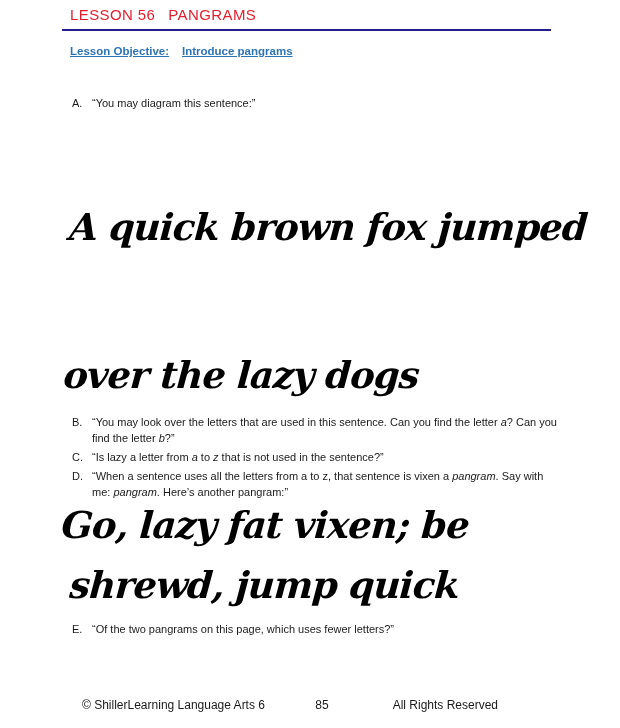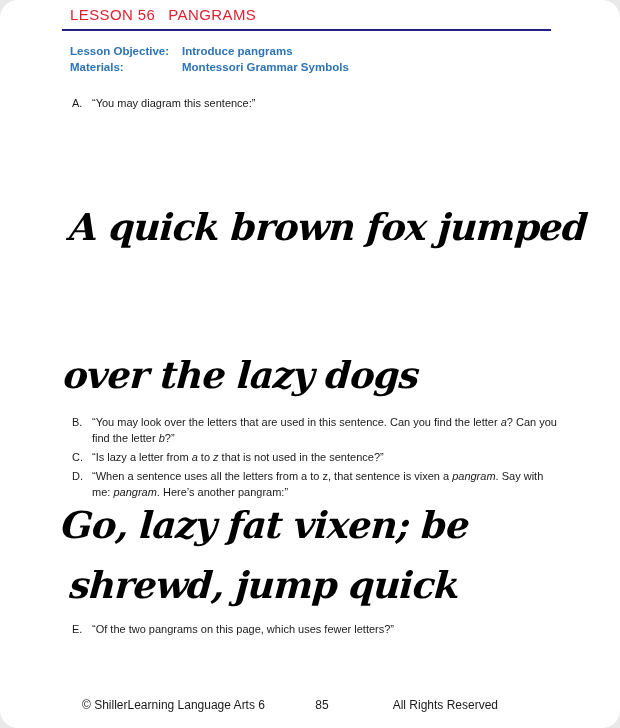--- a/index.html
+++ b/index.html
@@ -5,21 +5,20 @@
   * { margin: 0; padding: 0; box-sizing: border-box; }
   html, body { background: #e9e9e9; }
   .page {
     position: relative;
     width: 620px;
     height: 728px;
     background: #ffffff;
     font-family: "Liberation Sans", sans-serif;
     color: #1a1a1a;
     overflow: hidden;
-    border-radius: 18px;
   }
   
   .title {
     position: absolute;
     left: 70px; top: 6px;
     font-size: 15px;
     font-weight: 400;
     letter-spacing: 0.4px;
     color: var(--title-red, #E31E2E);
     white-space: nowrap;
@@ -33,21 +32,21 @@
   }
   
   .meta {
     position: absolute;
     left: 70px; top: 43px;
     font-size: 11.5px;
     line-height: 16px;
     font-weight: 700;
     color: var(--accent-blue, #2E74B5);
   }
-  .meta-row { display: flex; }
+  .meta-row { display: flex; text-decoration: underline; }
   .meta-label { width: 112px; flex: 0 0 112px; }
   
   .li {
     display: flex;
     font-size: 11px;
     line-height: 16px;
     color: #1a1a1a;
   }
   .li-letter { width: 20px; flex: 0 0 20px; }
   .li-text { width: 470px; }
@@ -96,24 +95,20 @@
     <span>LESSON 56</span><span class="title-gap"></span><span>PANGRAMS</span>
   </div>
 
   <div class="rule"></div>
 
   <div class="meta">
     <div class="meta-row">
       <span class="meta-label">Lesson Objective:</span>
       <span class="meta-value">Introduce pangrams</span>
     </div>
-    <div class="meta-row">
-      <span class="meta-label">Materials:</span>
-      <span class="meta-value">Montessori Grammar Symbols</span>
-    </div>
   </div>
 
   <div class="li item-a">
     <span class="li-letter">A.</span>
     <span class="li-text">“You may diagram this sentence:”</span>
   </div>
 
   <div class="cursive p1-l1">A quick brown fox jumped</div>
   <div class="cursive p1-l2">over the lazy dogs</div>
 

